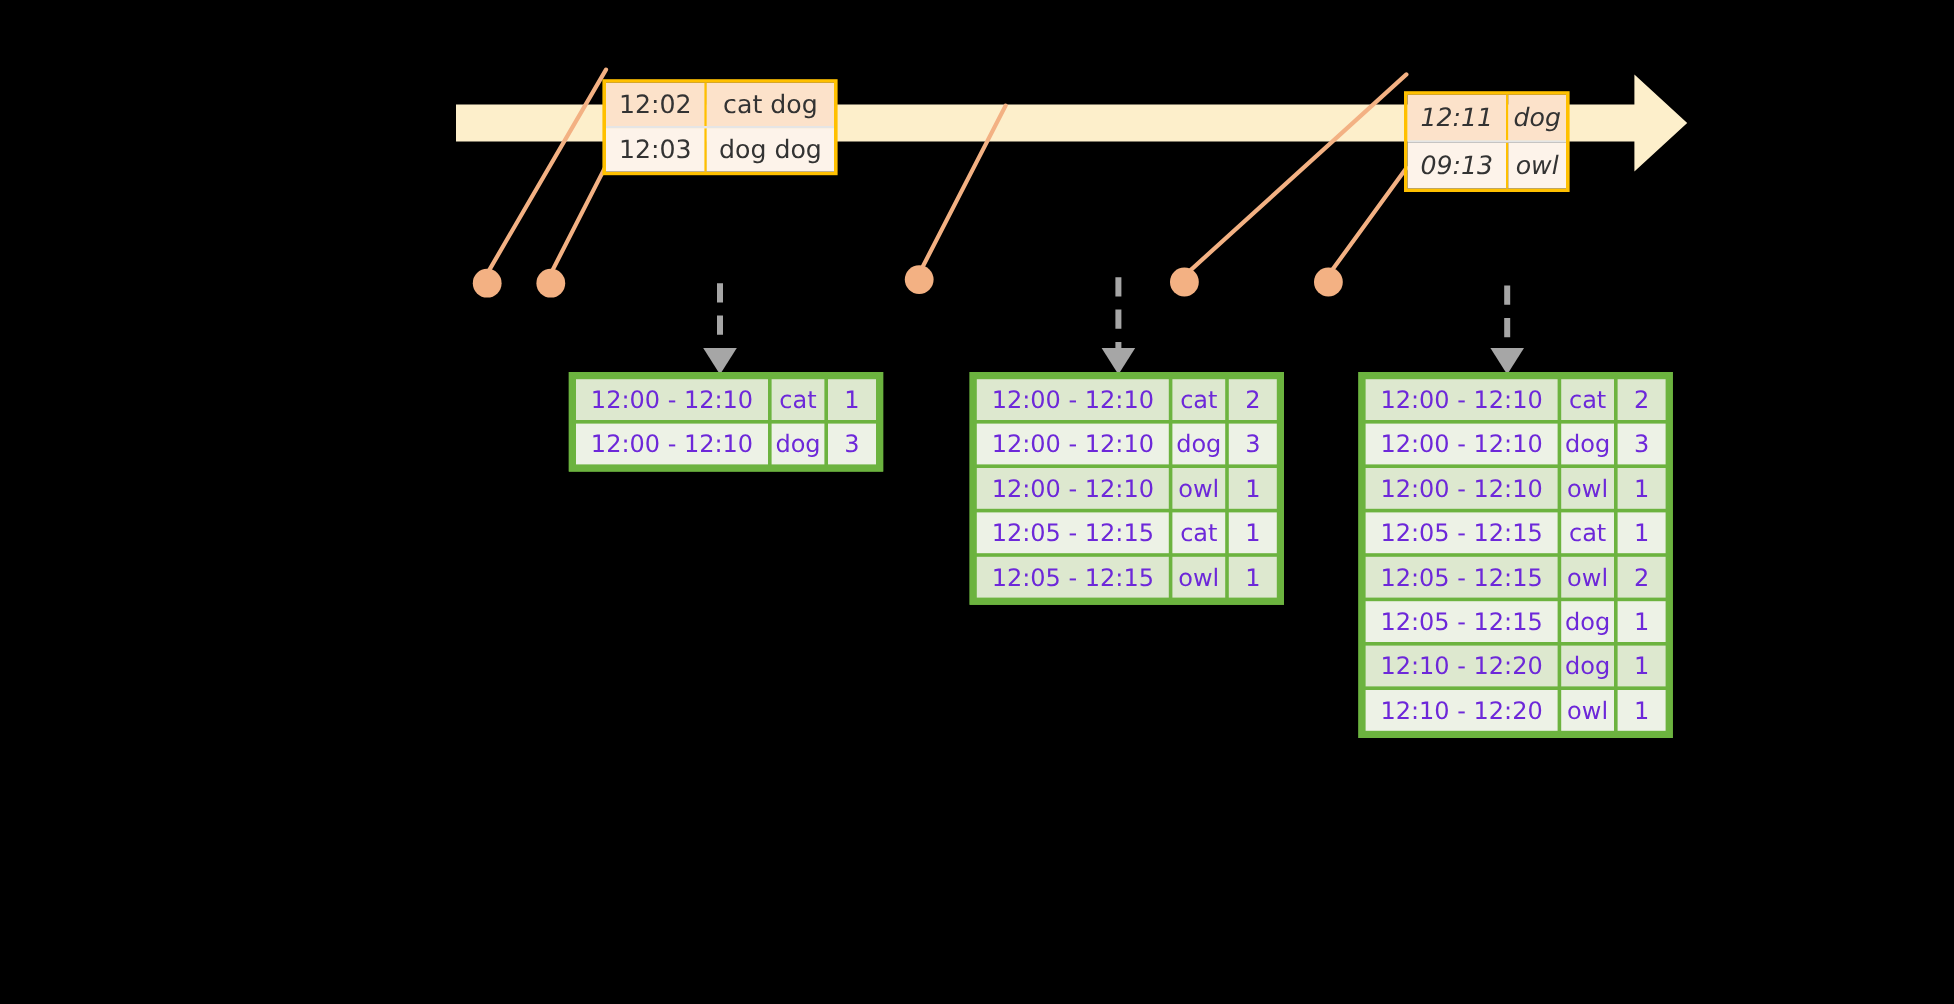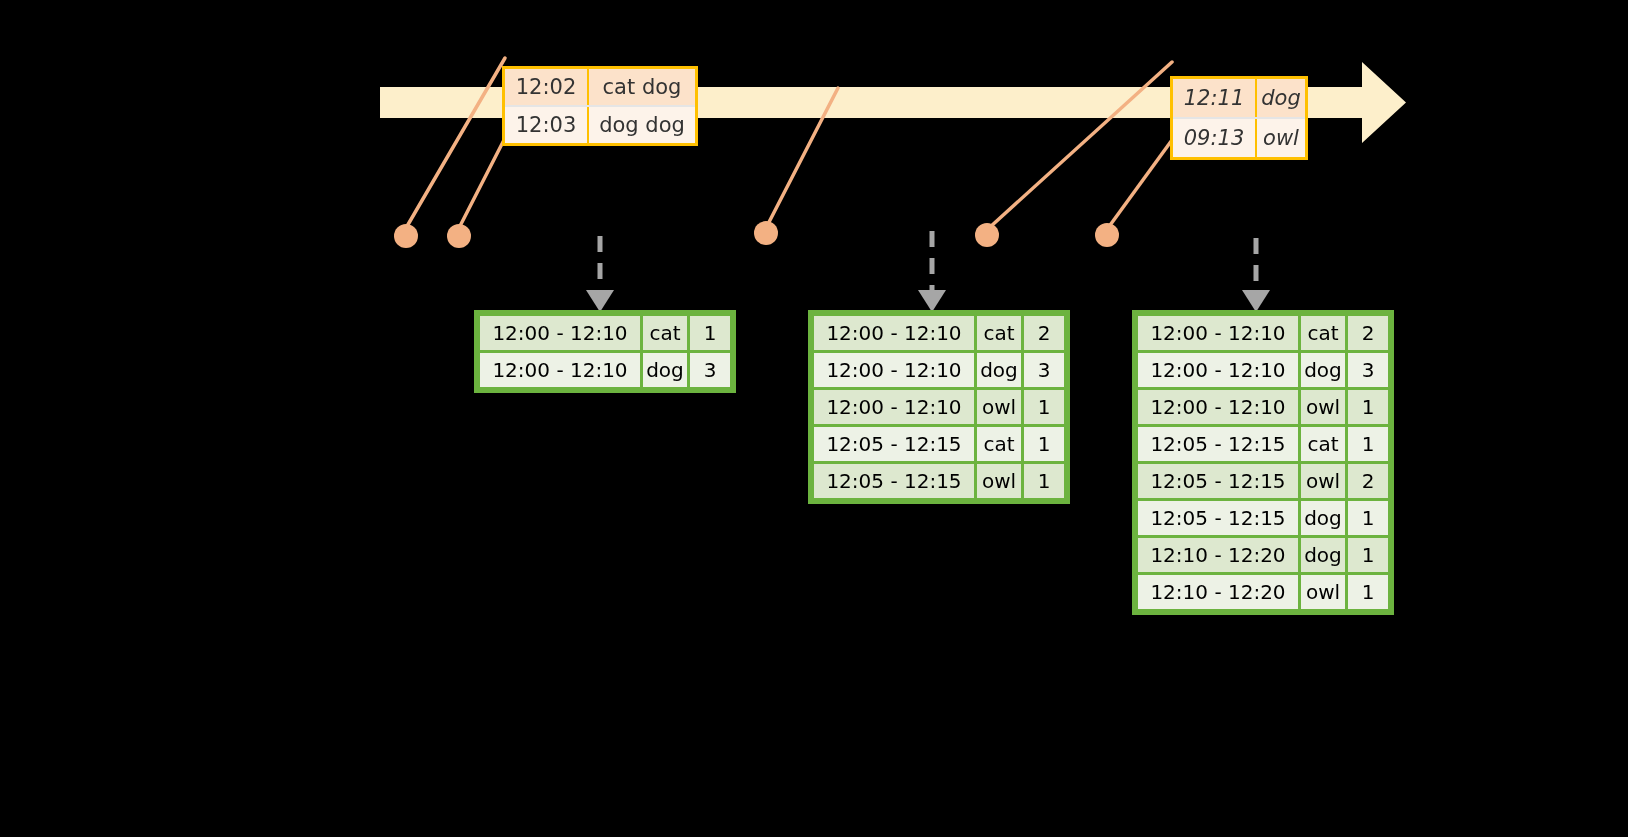--- a/index.html
+++ b/index.html
@@ -20,21 +20,21 @@
   .evt-cell.time{width:84px;border-right:2px solid #FFC000;}
   .evt-cell.val{flex:1;}
   .shade-a .evt-cell{background:#FCE2CA;}
   .shade-b .evt-cell{background:#FDF3EA;}
 
   
   .res-table{position:absolute;border:3px solid #6CB33F;box-sizing:border-box;
              background:#6CB33F;display:flex;flex-direction:column;gap:3px;padding:3px;}
   .res-row{display:flex;gap:3px;height:34px;}
   .res-cell{display:flex;align-items:center;justify-content:center;
-            font-size:20px;color:#000000;box-sizing:border-box;white-space:nowrap;}
+            font-size:20px;color:#6d28d9;box-sizing:border-box;white-space:nowrap;}
   .res-cell.win{width:160px;}
   .res-cell.key{width:44px;}
   .res-cell.cnt{width:40px;}
   .tone-a .res-cell{background:#DDE8CF;}
   .tone-b .res-cell{background:#EDF2E6;}
 </style>
 </head>
 <body>
 
 <div id="stage">

